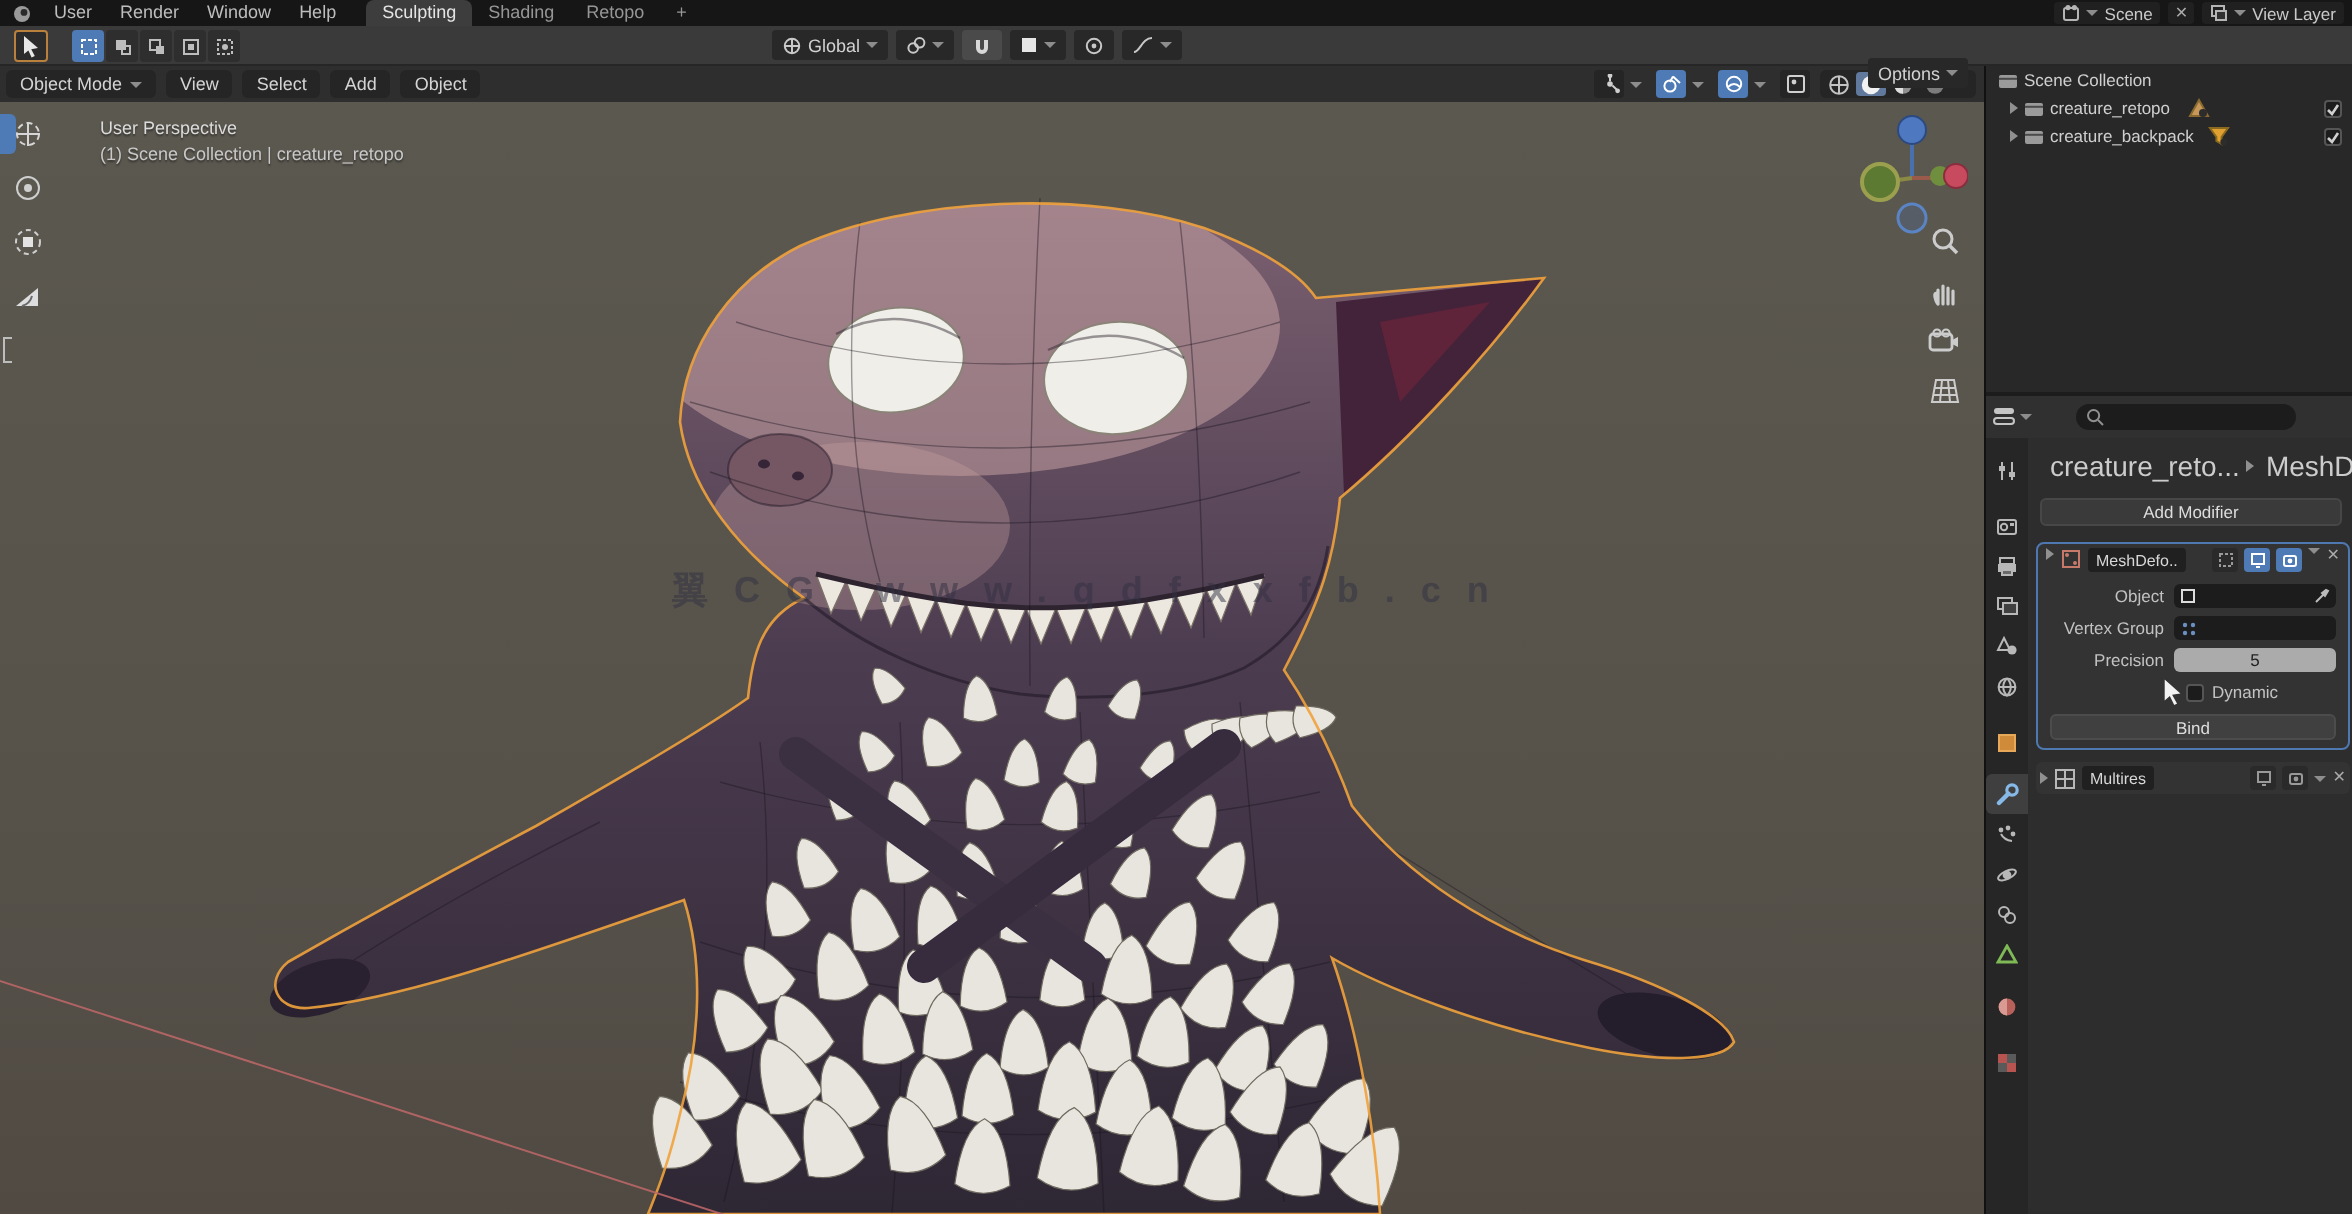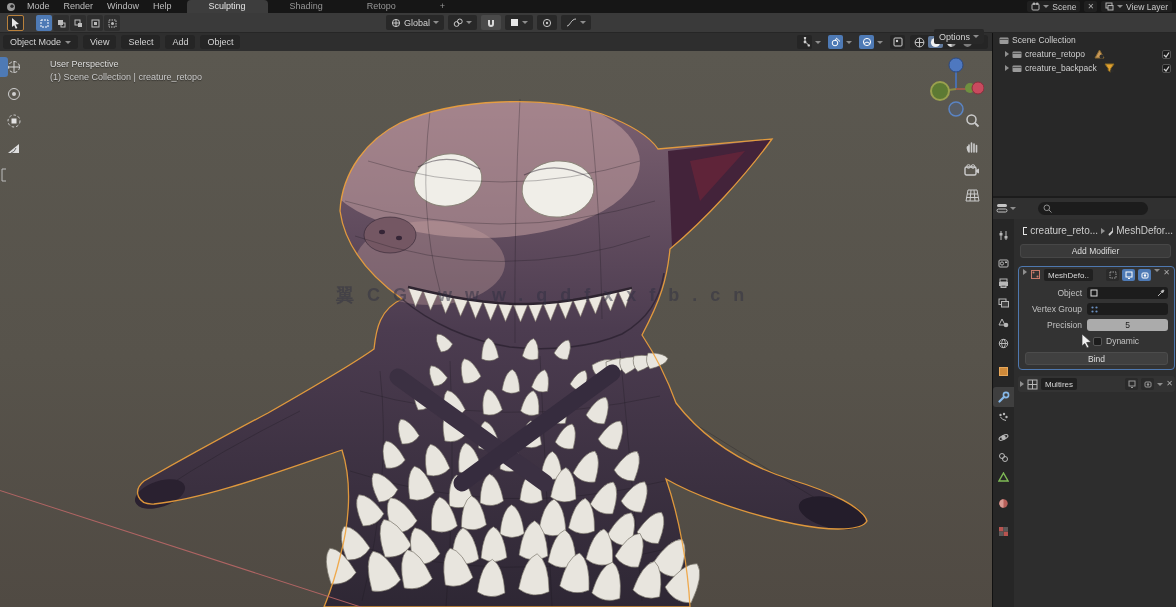--- a/index.html
+++ b/index.html
@@ -5,21 +5,21 @@
 *{box-sizing:border-box;margin:0;padding:0}
 html,body{width:1176px;height:607px}
 body{position:relative;overflow:hidden;background:#1a1a1a;font-family:"Liberation Sans","DejaVu Sans",sans-serif;color:#c3c3c3}
 .abs{position:absolute}
 .row{display:flex;align-items:center}
 svg{display:block}
 
 .topbar{position:absolute;left:0;top:0;width:1176px;height:13px;background:#161616;display:flex;align-items:center;z-index:30}
 .menuitem{padding:0 7px;font-size:9px;color:#bdbdbd;line-height:13px;white-space:nowrap}
 .tabs{display:flex;margin-left:8px;height:13px}
-.tab{padding:0 22px;font-size:9px;color:#969696;line-height:13px;white-space:nowrap;border-radius:4px 4px 0 0}
+.tab{padding:0 8px;font-size:9px;color:#969696;line-height:13px;white-space:nowrap;border-radius:4px 4px 0 0}
 .tab.active{background:#3d3d3d;color:#e4e4e4}
 .tbright{position:absolute;right:4px;top:1px;display:flex;align-items:center;gap:4px}
 .widget{display:flex;align-items:center;background:#202020;border-radius:2px;height:11px;padding:0 4px;font-size:8.5px;color:#c9c9c9;gap:3px;white-space:nowrap}
 .chev{width:0;height:0;border-left:3px solid transparent;border-right:3px solid transparent;border-top:3.5px solid #8d8d8d;display:inline-block}
 .tri-r{width:0;height:0;border-top:3px solid transparent;border-bottom:3px solid transparent;border-left:4px solid #909090;display:inline-block}
 
 .toolrow{position:absolute;left:0;top:13px;width:1176px;height:20px;background:#3a3a3a;border-bottom:1px solid #262626;z-index:25}
 .tool-active{position:absolute;left:7px;top:2px;width:17px;height:16px;background:#2c2c2c;border:1px solid #b9813c;border-radius:2px;display:flex;align-items:center;justify-content:center}
 .selgrp{position:absolute;left:36px;top:2px;display:flex;gap:1px}
 .selbtn{width:16px;height:16px;background:#2e2e2e;border-radius:2px;display:flex;align-items:center;justify-content:center}
@@ -51,21 +51,21 @@
 .outliner-hdr{position:absolute;left:0;top:1px;width:184px;height:19px;background:#303030;display:flex;align-items:center;gap:3px;padding:0 4px}
 .searchpill{display:flex;align-items:center;background:#1c1c1c;border-radius:8px;height:13px;flex:1;padding:0 5px;gap:3px}
 .olrow{display:flex;align-items:center;height:14px;font-size:8.5px;color:#cfcfcf;gap:3px;padding-left:6px}
 .olbody{position:absolute;left:0;top:20px;width:184px;height:163px;background:#282828}
 .props{position:absolute;left:0;top:183px;width:184px;height:411px;background:#2d2d2d;border-top:2px solid #1c1c1c}
 .props-hdr{position:absolute;left:0;top:0;width:184px;height:21px;background:#303030;display:flex;align-items:center;gap:4px;padding:0 3px}
 .ptabs{position:absolute;left:0;top:21px;width:21px;height:390px;background:#262626;display:flex;flex-direction:column;align-items:center}
 .ptab{width:21px;height:20px;display:flex;align-items:center;justify-content:center}
 .ptab.on{background:#3f3f3f;border-radius:3px 0 0 3px}
 .pcontent{position:absolute;left:21px;top:21px;width:163px;height:390px}
-.crumb{display:flex;align-items:center;gap:3px;font-size:10px;color:#cccccc;padding:6px 4px 4px 8px;white-space:nowrap}
+.crumb{display:flex;align-items:center;gap:3px;font-size:14px;color:#cccccc;padding:6px 4px 4px 8px;white-space:nowrap}
 .addmod{margin:4px 6px 0 6px;height:14px;background:#3a3a3a;border:1px solid #474747;border-radius:3px;display:flex;align-items:center;justify-content:center;font-size:8.5px;color:#dddddd}
 .modpanel{margin:8px 2px 0 4px;background:#333333;border:1px solid #4e78b0;border-radius:4px;padding:2px 2px 4px 2px}
 .modhdr{display:flex;align-items:flex-start;gap:3px;height:16px;padding:0 2px}
 .namepill{background:#202020;border-radius:2px;height:12px;display:flex;align-items:center;padding:0 4px;font-size:8px;color:#d8d8d8;white-space:nowrap}
 .tgl{width:13px;height:12px;border-radius:2px;background:#2a2a2a;display:flex;align-items:center;justify-content:center}
 .tgl.blue{background:#4e7ab5}
 .fieldrow{display:flex;align-items:center;height:16px;font-size:8.5px;color:#c2c2c2}
 .flabel{width:66px;text-align:right;padding-right:5px;white-space:nowrap}
 .fpill{flex:1;background:#1c1c1c;border-radius:3px;height:12px;display:flex;align-items:center;padding:0 3px;gap:2px;margin-right:4px}
 .slider{flex:1;background:#ababab;border-radius:3px;height:12px;display:flex;align-items:center;justify-content:center;font-size:8.5px;color:#1d1d1d;margin-right:4px}
@@ -77,21 +77,21 @@
 </head>
 <body>
 
 <div class="topbar">
   <span style="margin:0 4px 0 6px">
     <svg width="10" height="10">
         <circle cx="5" cy="5" r="4" fill="#9a9a9a"></circle>
         <circle cx="6" cy="4.2" r="1.7" fill="#2a2a2a"></circle>
       </svg>
   </span>
-  <span class="menuitem">Mode</span>
+  <span class="menuitem">User</span>
   <span class="menuitem">Render</span>
   <span class="menuitem">Window</span>
   <span class="menuitem">Help</span>
   <div class="tabs">
     <span class="tab active">Sculpting</span>
     <span class="tab">Shading</span>
     <span class="tab">Retopo</span>
     <span class="tab">+</span>
   </div>
   <div class="tbright">

